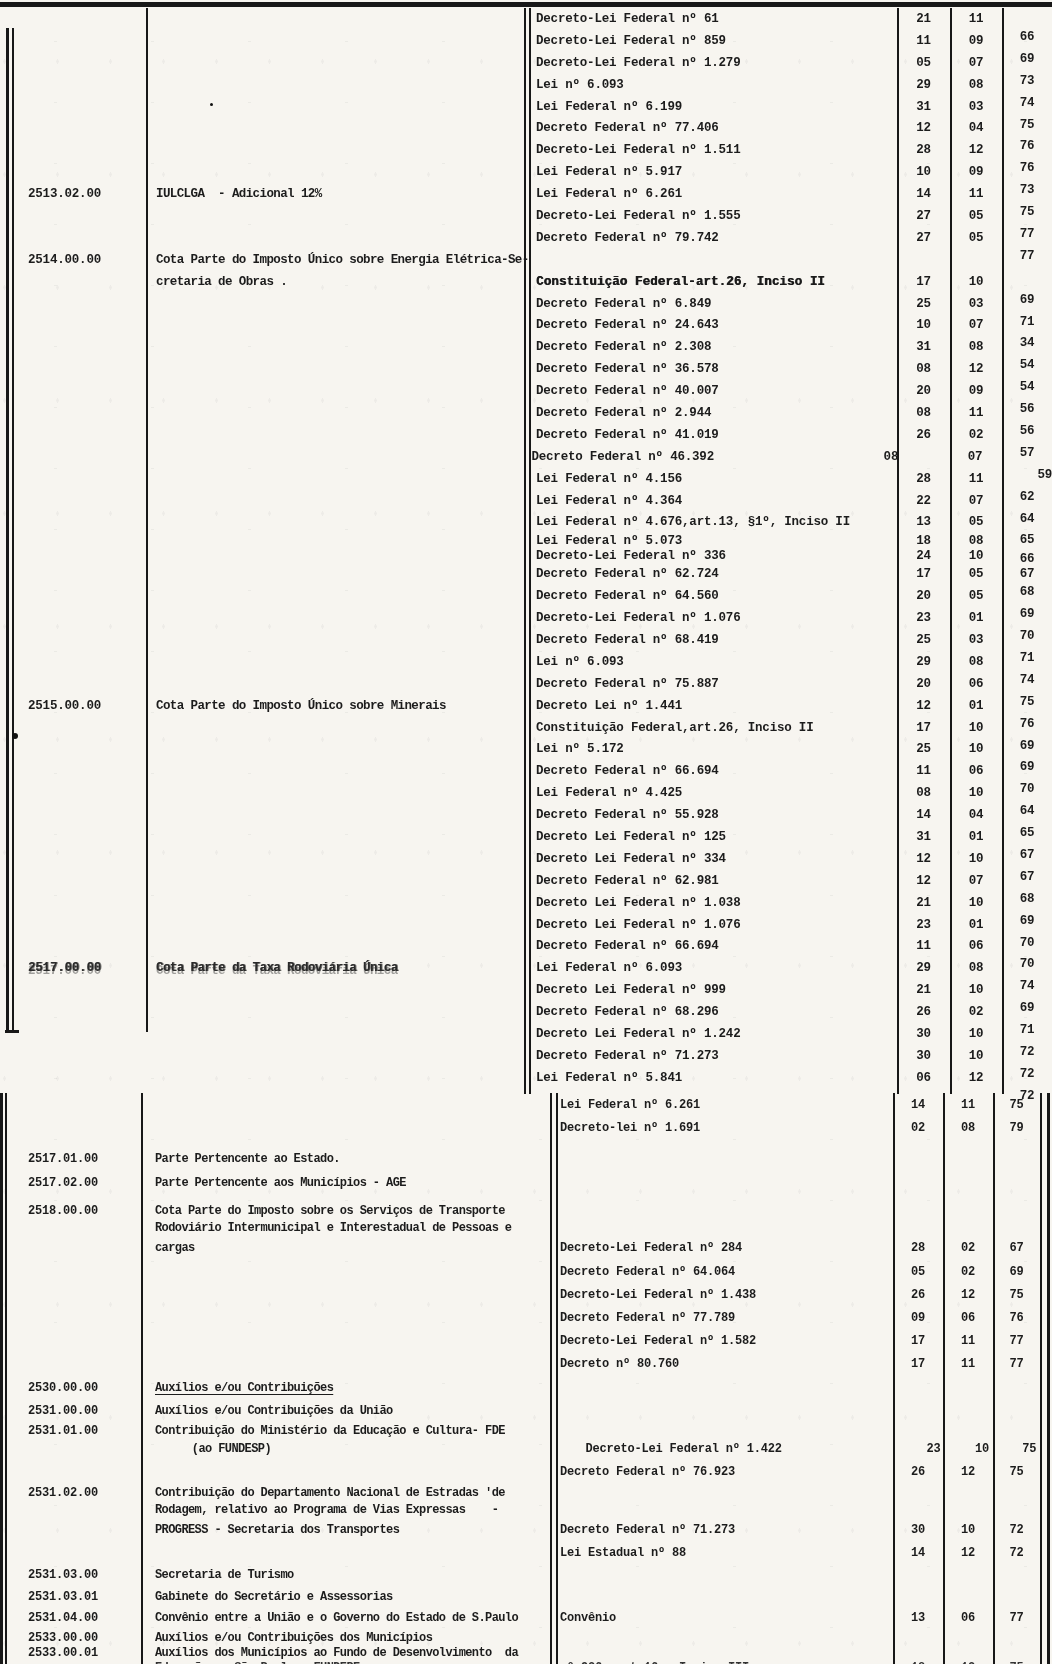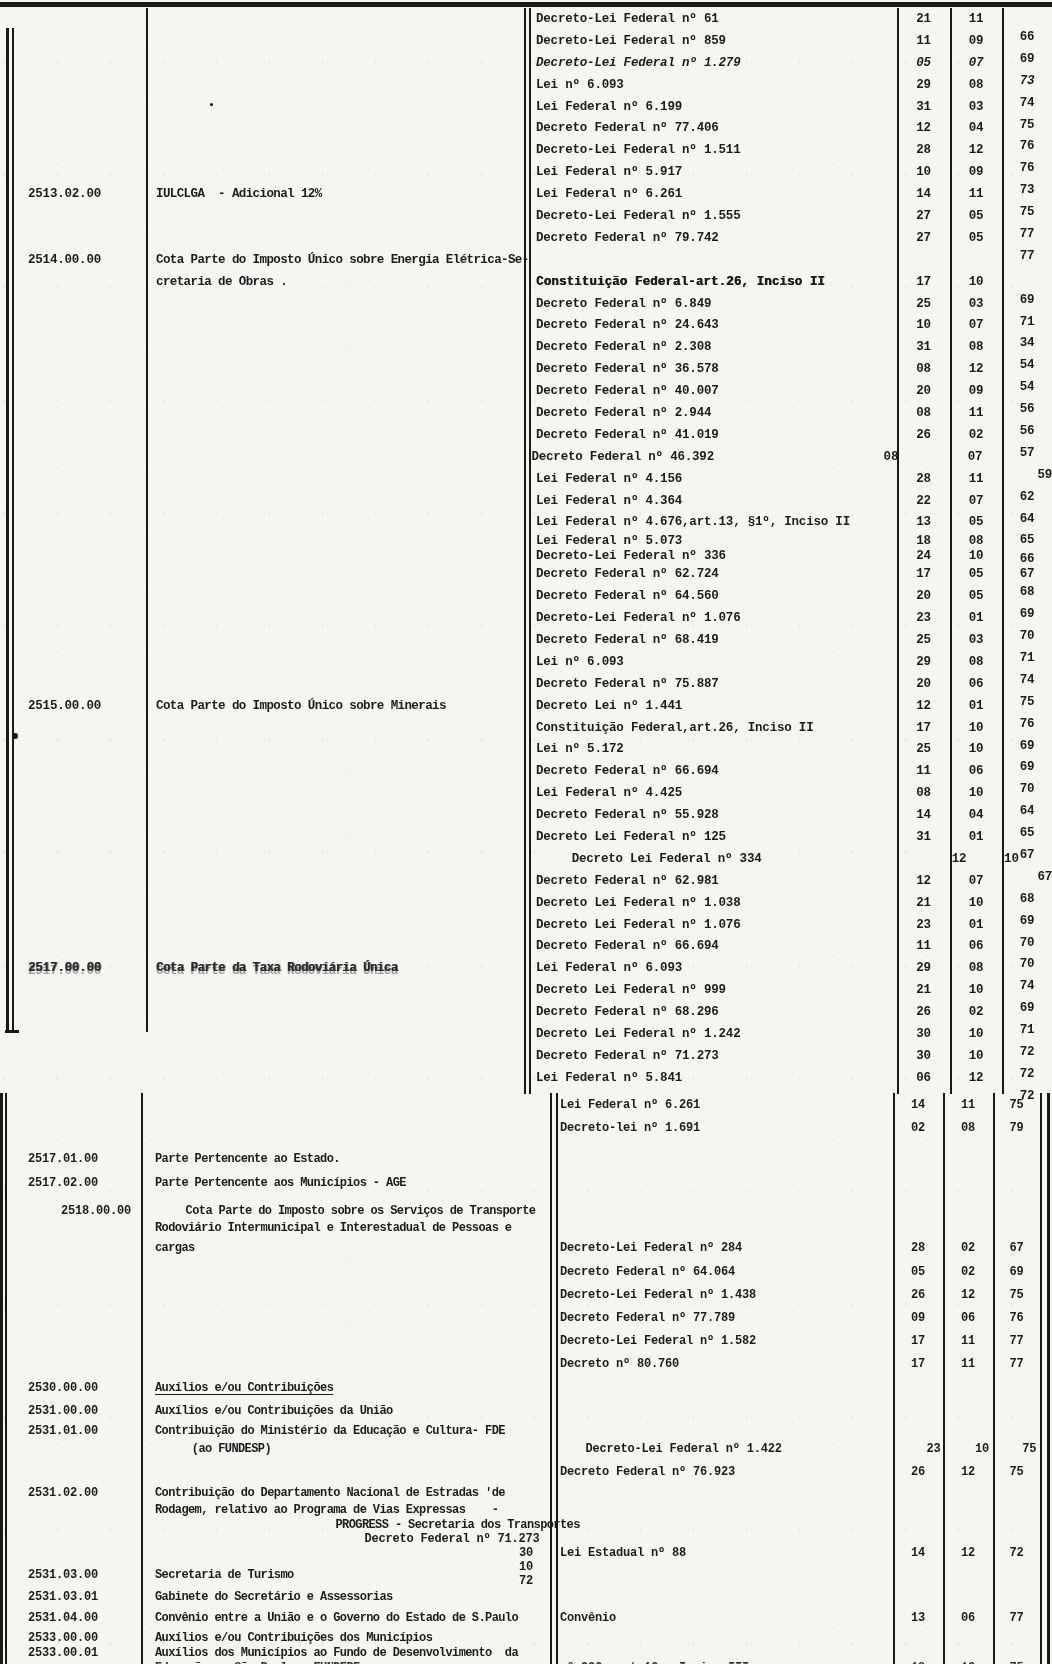--- a/index.html
+++ b/index.html
@@ -96,21 +96,21 @@
         <div class="cell year">66</div>
       </div>
       <div class="row" style="height: 21.9px;">
         <div class="cell code"></div>
         <div class="cell desc"></div>
         <div class="cell ref">Decreto-Lei Federal nº 859</div>
         <div class="cell day">11</div>
         <div class="cell month">09</div>
         <div class="cell year">69</div>
       </div>
-      <div class="row" style="height: 21.9px; font-style: italic;">
+      <div class="row" style="height: 21.9px;">
         <div class="cell code"></div>
         <div class="cell desc"></div>
         <div class="cell ref">Decreto-Lei Federal nº 1.279</div>
         <div class="cell day">05</div>
         <div class="cell month">07</div>
         <div class="cell year">73</div>
       </div>
       <div class="row" style="height: 21.9px;">
         <div class="cell code"></div>
         <div class="cell desc"></div>
@@ -392,21 +392,21 @@
         <div class="cell year">65</div>
       </div>
       <div class="row" style="height: 21.9px;">
         <div class="cell code"></div>
         <div class="cell desc"></div>
         <div class="cell ref">Decreto Lei Federal nº 125</div>
         <div class="cell day">31</div>
         <div class="cell month">01</div>
         <div class="cell year">67</div>
       </div>
-      <div class="row" style="height: 21.9px; padding-left: 36px;">
+      <div class="row" style="height: 21.9px;">
         <div class="cell code"></div>
         <div class="cell desc"></div>
         <div class="cell ref">Decreto Lei Federal nº 334</div>
         <div class="cell day">12</div>
         <div class="cell month">10</div>
         <div class="cell year">67</div>
       </div>
       <div class="row" style="height: 21.9px;">
         <div class="cell code"></div>
         <div class="cell desc"></div>
@@ -530,21 +530,21 @@
         <div class="cell year"></div>
       </div>
       <div class="row" style="height: 6px;">
         <div class="cell code"></div>
         <div class="cell desc"></div>
         <div class="cell ref"></div>
         <div class="cell day"></div>
         <div class="cell month"></div>
         <div class="cell year"></div>
       </div>
-      <div class="row" style="height: 17px; margin-left: 33px;">
+      <div class="row" style="height: 17px;">
         <div class="cell code">2518.00.00</div>
         <div class="cell desc">Cota Parte do Imposto sobre os Serviços de Transporte</div>
         <div class="cell ref"></div>
         <div class="cell day"></div>
         <div class="cell month"></div>
         <div class="cell year"></div>
       </div>
       <div class="row" style="height: 17px;">
         <div class="cell code"></div>
         <div class="cell desc">Rodoviário Intermunicipal e Interestadual de Pessoas e</div>
@@ -650,21 +650,21 @@
         <div class="cell year"></div>
       </div>
       <div class="row" style="height: 17px;">
         <div class="cell code"></div>
         <div class="cell desc">Rodagem, relativo ao Programa de Vias Expressas    -</div>
         <div class="cell ref"></div>
         <div class="cell day"></div>
         <div class="cell month"></div>
         <div class="cell year"></div>
       </div>
-      <div class="row" style="height: 24px; flex-direction: column;">
+      <div class="row" style="height: 24px;">
         <div class="cell code"></div>
         <div class="cell desc">PROGRESS - Secretaria dos Transportes</div>
         <div class="cell ref">Decreto Federal nº 71.273</div>
         <div class="cell day">30</div>
         <div class="cell month">10</div>
         <div class="cell year">72</div>
       </div>
       <div class="row" style="height: 22px;">
         <div class="cell code"></div>
         <div class="cell desc"></div>

